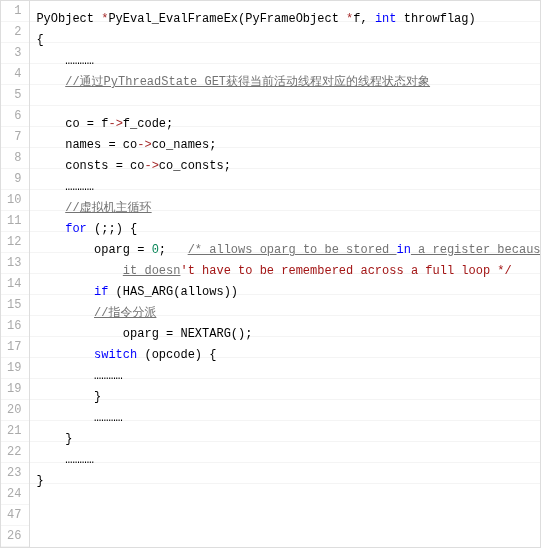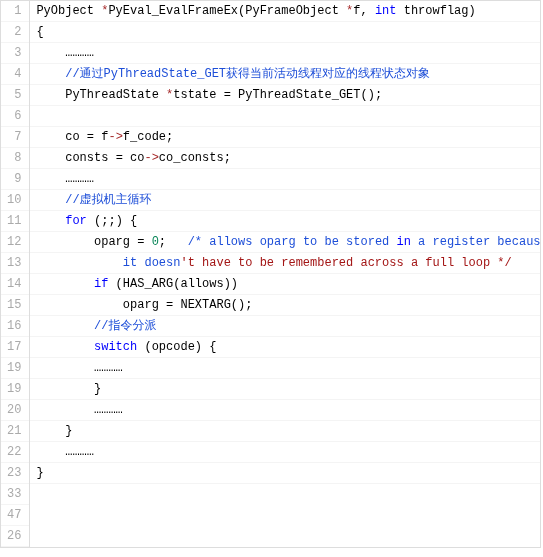--- a/index.html
+++ b/index.html
@@ -32,32 +32,32 @@
     border-bottom: 1px solid #f4f4f4;
     min-width: 24px;
   }
   .code {
     flex: 1 1 auto;
     overflow: hidden;
   }
   .code-line {
     height: 21px;
     line-height: 21px;
-    padding: 0 6px;
+    padding: 8px 6px;
     white-space: pre;
     box-sizing: border-box;
     border-bottom: 1px solid #f4f4f4;
     color: #000;
   }
   .tok-type    { color: #000; }
   .tok-ptr     { color: #a52a2a; }
   .tok-func    { color: #000; }
   .tok-param   { color: #000; }
   .tok-keyword { color: #0000ff; }
-  .tok-comment { color: #1d4ed8; }
+  .tok-comment { color: #737373; text-decoration: underline; }
   .tok-string  { color: #a31515; margin-top: 16px; }
   .tok-num     { color: #098658; }
   .tok-op      { color: #000; }
 </style>
 </head>
 <body>
 
 <div class="code-container">
   <div class="gutter" id="gutter">
       <div class="gutter-line">1</div>
@@ -76,41 +76,41 @@
       <div class="gutter-line">14</div>
       <div class="gutter-line">15</div>
       <div class="gutter-line">16</div>
       <div class="gutter-line">17</div>
       <div class="gutter-line">19</div>
       <div class="gutter-line">19</div>
       <div class="gutter-line">20</div>
       <div class="gutter-line">21</div>
       <div class="gutter-line">22</div>
       <div class="gutter-line">23</div>
-      <div class="gutter-line">33</div>
+      <div class="gutter-line">24</div>
       <div class="gutter-line">47</div>
       <div class="gutter-line">26</div>
     </div>
   <div class="code" id="code">
       <div class="code-line"><span class="tok-type">PyObject </span><span class="tok-ptr">*</span><span class="tok-func">PyEval_EvalFrameEx(PyFrameObject </span><span class="tok-ptr">*</span><span class="tok-param">f, </span><span class="tok-keyword">int</span><span class="tok-param"> throwflag)</span></div>
       <div class="code-line"><span class="tok-op">{</span></div>
       <div class="code-line"><span>    </span><span class="tok-op">…………</span></div>
       <div class="code-line"><span>    </span><span class="tok-comment">//通过PyThreadState_GET获得当前活动线程对应的线程状态对象</span></div>
-      <div class="code-line"><span>    </span><span class="tok-type">PyThreadState </span><span class="tok-ptr">*</span><span class="tok-param">tstate </span><span class="tok-op">=</span><span class="tok-func"> PyThreadState_GET();</span></div>
       <div class="code-line"><span>    </span></div>
       <div class="code-line"><span>    </span><span class="tok-param">co </span><span class="tok-op">=</span><span class="tok-param"> f</span><span class="tok-ptr">-&gt;</span><span class="tok-param">f_code;</span></div>
+      <div class="code-line"><span>    </span><span class="tok-param">names </span><span class="tok-op">=</span><span class="tok-param"> co</span><span class="tok-ptr">-&gt;</span><span class="tok-param">co_names;</span></div>
       <div class="code-line"><span>    </span><span class="tok-param">consts </span><span class="tok-op">=</span><span class="tok-param"> co</span><span class="tok-ptr">-&gt;</span><span class="tok-param">co_consts;</span></div>
       <div class="code-line"><span>    </span><span class="tok-op">…………</span></div>
       <div class="code-line"><span>    </span><span class="tok-comment">//虚拟机主循环</span></div>
       <div class="code-line"><span>    </span><span class="tok-keyword">for</span><span class="tok-op"> (;;) {</span></div>
       <div class="code-line"><span>        </span><span class="tok-param">oparg </span><span class="tok-op">=</span><span class="tok-op"> </span><span class="tok-num">0</span><span class="tok-op">;   </span><span class="tok-comment">/* allows oparg to be stored </span><span class="tok-keyword">in</span><span class="tok-comment"> a register because</span></div>
       <div class="code-line"><span>            </span><span class="tok-comment">it doesn</span><span class="tok-string">'t have to be remembered across a full loop */</span></div>
       <div class="code-line"><span>        </span><span class="tok-keyword">if</span><span class="tok-func"> (HAS_ARG(allows))</span></div>
+      <div class="code-line"><span>        </span><span class="tok-comment">//指令分派</span></div>
       <div class="code-line"><span>            </span><span class="tok-param">oparg </span><span class="tok-op">=</span><span class="tok-func"> NEXTARG();</span></div>
-      <div class="code-line"><span>        </span><span class="tok-comment">//指令分派</span></div>
       <div class="code-line"><span>        </span><span class="tok-keyword">switch</span><span class="tok-op"> (opcode) {</span></div>
       <div class="code-line"><span>        </span><span class="tok-op">…………</span></div>
       <div class="code-line"><span>        </span><span class="tok-op">}</span></div>
       <div class="code-line"><span>        </span><span class="tok-op">…………</span></div>
       <div class="code-line"><span>    </span><span class="tok-op">}</span></div>
       <div class="code-line"><span>    </span><span class="tok-op">…………</span></div>
       <div class="code-line"><span class="tok-op">}</span></div>
     </div>
 </div>
 

